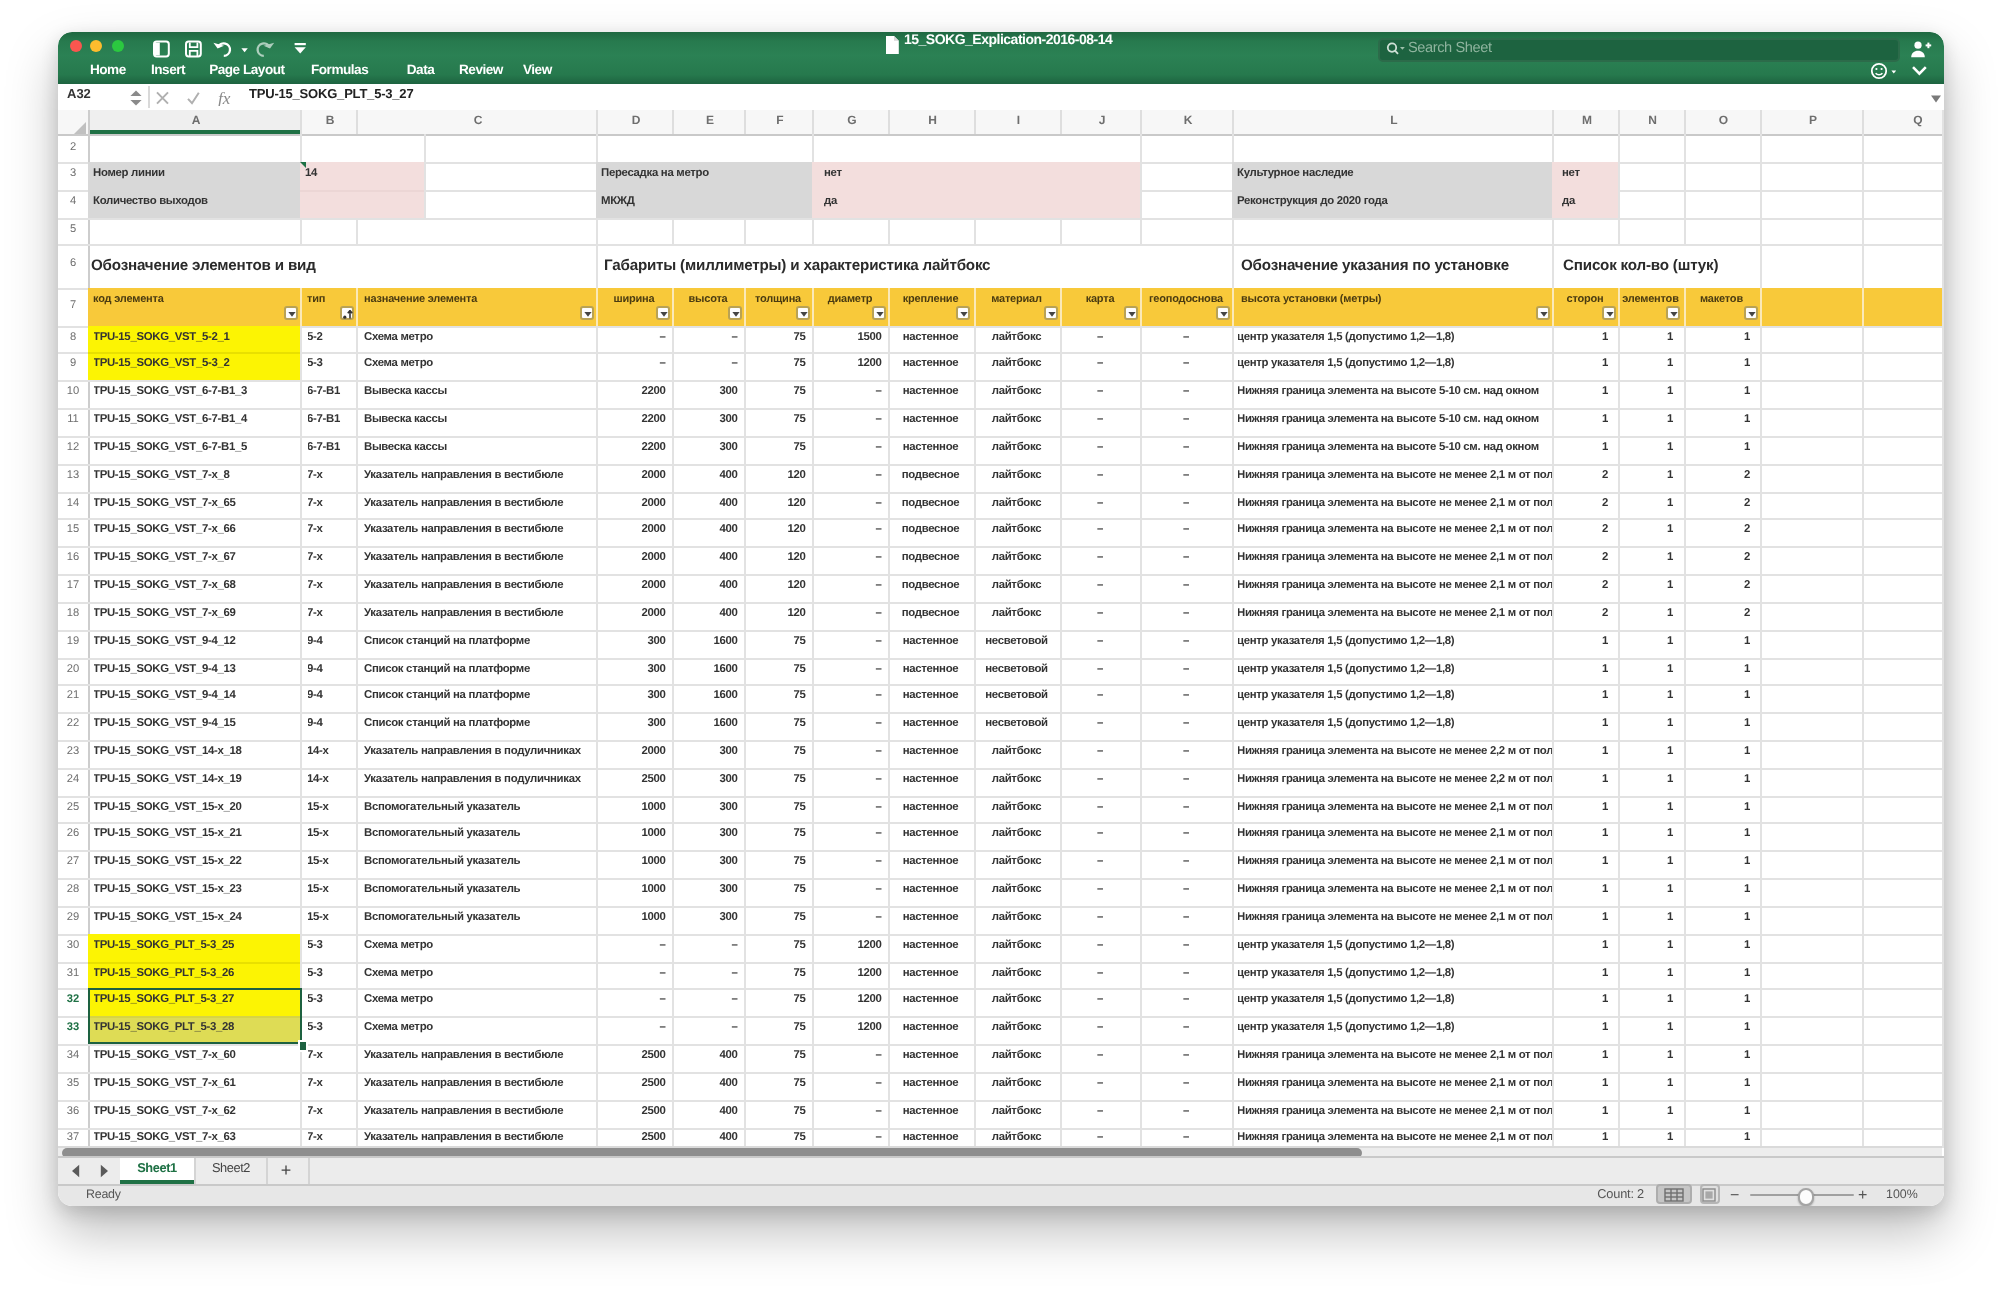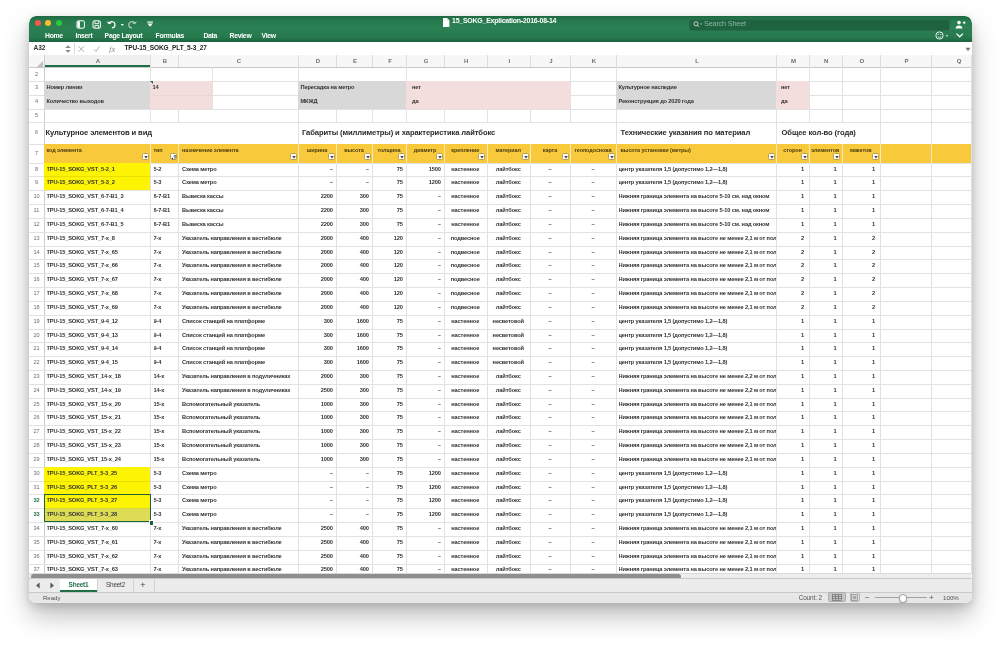--- a/index.html
+++ b/index.html
@@ -244,24 +244,24 @@
 <div style="position:absolute;left:271.5px;top:78.8px;width:108px;height:13.8px;line-height:13.8px;color:#333;font-size:5.7px;font-weight:700;white-space:nowrap;letter-spacing:-0.15px">МКЖД</div>
 <div style="position:absolute;left:377px;top:78.8px;width:164px;height:13.8px;background:#f3dedd"></div>
 <div style="position:absolute;left:383px;top:78.8px;width:164px;height:13.8px;line-height:13.8px;color:#333;font-size:5.7px;font-weight:700;white-space:nowrap;letter-spacing:-0.15px">да</div>
 <div style="position:absolute;left:587px;top:78.8px;width:160px;height:13.8px;background:#d8d8d8"></div>
 <div style="position:absolute;left:589.5px;top:78.8px;width:160px;height:13.8px;line-height:13.8px;color:#333;font-size:5.7px;font-weight:700;white-space:nowrap;letter-spacing:-0.15px">Реконструкция до 2020 года</div>
 <div style="position:absolute;left:747px;top:78.8px;width:33px;height:13.8px;background:#f3dedd"></div>
 <div style="position:absolute;left:752px;top:78.8px;width:33px;height:13.8px;line-height:13.8px;color:#333;font-size:5.7px;font-weight:700;white-space:nowrap;letter-spacing:-0.15px">да</div>
 <svg style="position:absolute;left:121.3px;top:65.3px" width="3" height="3" viewBox="0 0 3 3">
         <path d="M0 0h3v3z" fill="#1f7145"></path>
       </svg>
-<div style="position:absolute;left:16.5px;top:106px;width:260px;height:21.5px;line-height:21.5px;color:#2b2b2b;font-size:7.6px;font-weight:700;white-space:nowrap;letter-spacing:-0.1px">Культурное элементов и вид</div>
+<div style="position:absolute;left:16.5px;top:106px;width:260px;height:21.5px;line-height:21.5px;color:#2b2b2b;font-size:7.6px;font-weight:700;white-space:nowrap;letter-spacing:-0.1px">Обозначение элементов и вид</div>
 <div style="position:absolute;left:273px;top:106px;width:320px;height:21.5px;line-height:21.5px;color:#2b2b2b;font-size:7.6px;font-weight:700;white-space:nowrap;letter-spacing:-0.1px">Габариты (миллиметры) и характеристика лайтбокс</div>
-<div style="position:absolute;left:591.5px;top:106px;width:220px;height:21.5px;line-height:21.5px;color:#2b2b2b;font-size:7.6px;font-weight:700;white-space:nowrap;letter-spacing:-0.1px">Технические указания по материал</div>
-<div style="position:absolute;left:752.5px;top:106px;width:160px;height:21.5px;line-height:21.5px;color:#2b2b2b;font-size:7.6px;font-weight:700;white-space:nowrap;letter-spacing:-0.1px">Общее кол-во (года)</div>
+<div style="position:absolute;left:591.5px;top:106px;width:220px;height:21.5px;line-height:21.5px;color:#2b2b2b;font-size:7.6px;font-weight:700;white-space:nowrap;letter-spacing:-0.1px">Обозначение указания по установке</div>
+<div style="position:absolute;left:752.5px;top:106px;width:160px;height:21.5px;line-height:21.5px;color:#2b2b2b;font-size:7.6px;font-weight:700;white-space:nowrap;letter-spacing:-0.1px">Список кол-во (штук)</div>
 <div style="position:absolute;left:15px;top:127.5px;width:927px;height:19px;background:#f8c93a"></div>
 <div style="position:absolute;left:121px;top:127.5px;width:1px;height:19px;background:#fbe9b8"></div>
 <div style="position:absolute;left:149px;top:127.5px;width:1px;height:19px;background:#fbe9b8"></div>
 <div style="position:absolute;left:269px;top:127.5px;width:1px;height:19px;background:#fbe9b8"></div>
 <div style="position:absolute;left:307px;top:127.5px;width:1px;height:19px;background:#fbe9b8"></div>
 <div style="position:absolute;left:343px;top:127.5px;width:1px;height:19px;background:#fbe9b8"></div>
 <div style="position:absolute;left:377px;top:127.5px;width:1px;height:19px;background:#fbe9b8"></div>
 <div style="position:absolute;left:415px;top:127.5px;width:1px;height:19px;background:#fbe9b8"></div>
 <div style="position:absolute;left:457.5px;top:127.5px;width:1px;height:19px;background:#fbe9b8"></div>
 <div style="position:absolute;left:501px;top:127.5px;width:1px;height:19px;background:#fbe9b8"></div>

